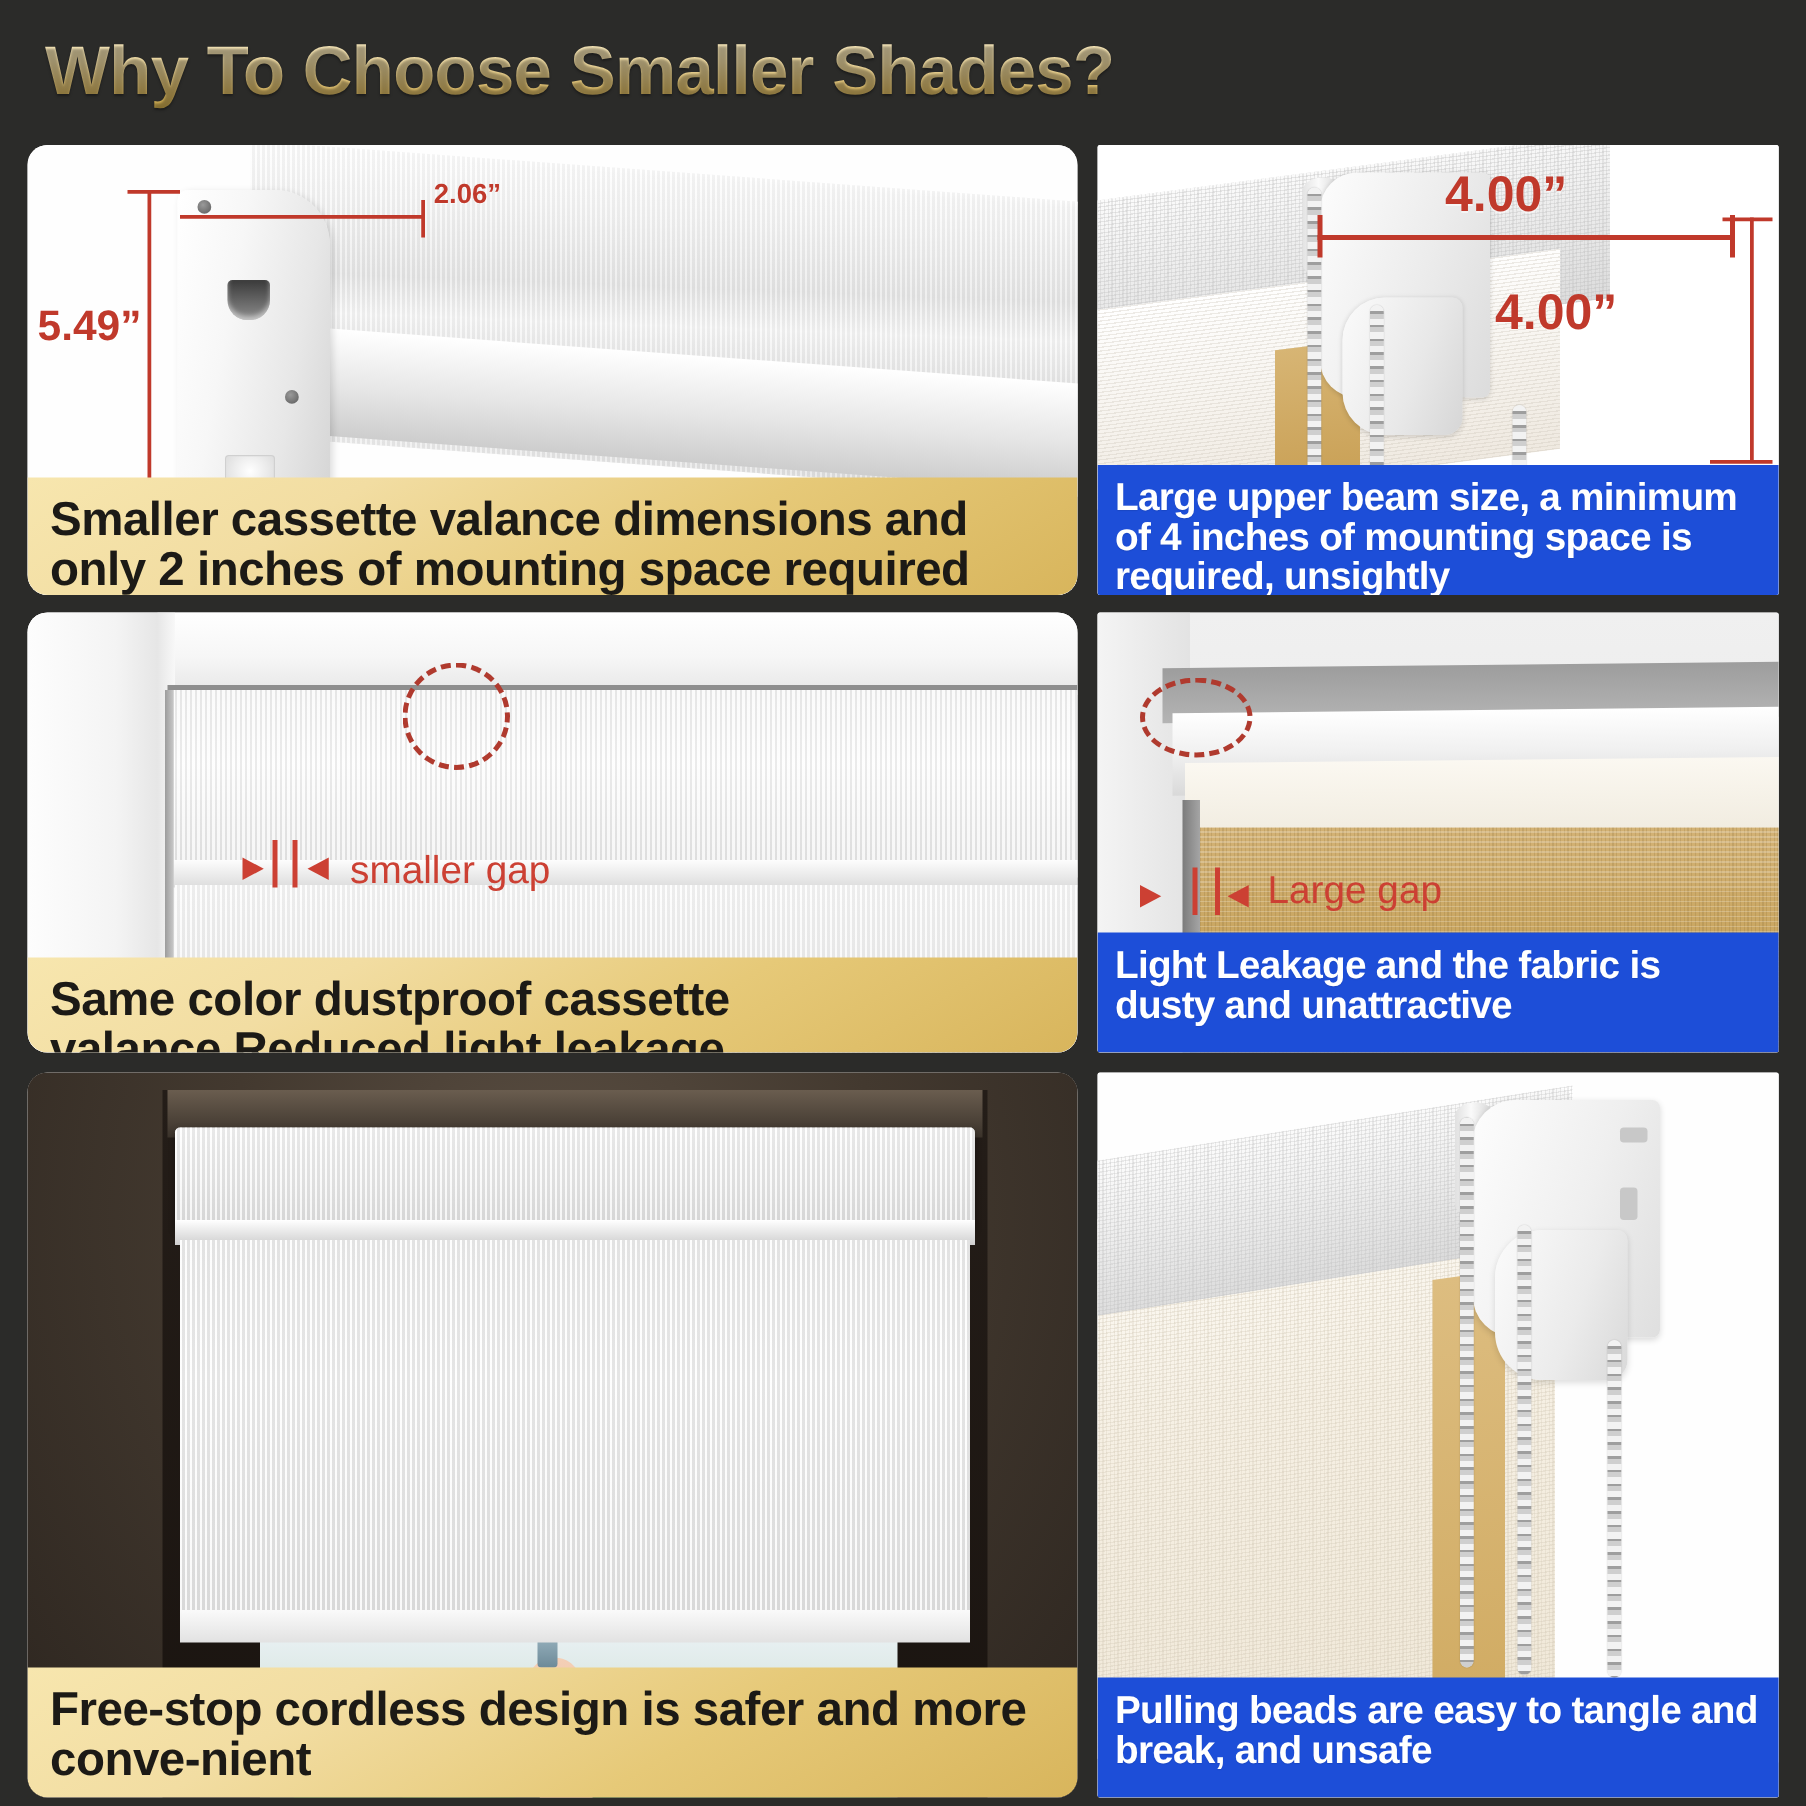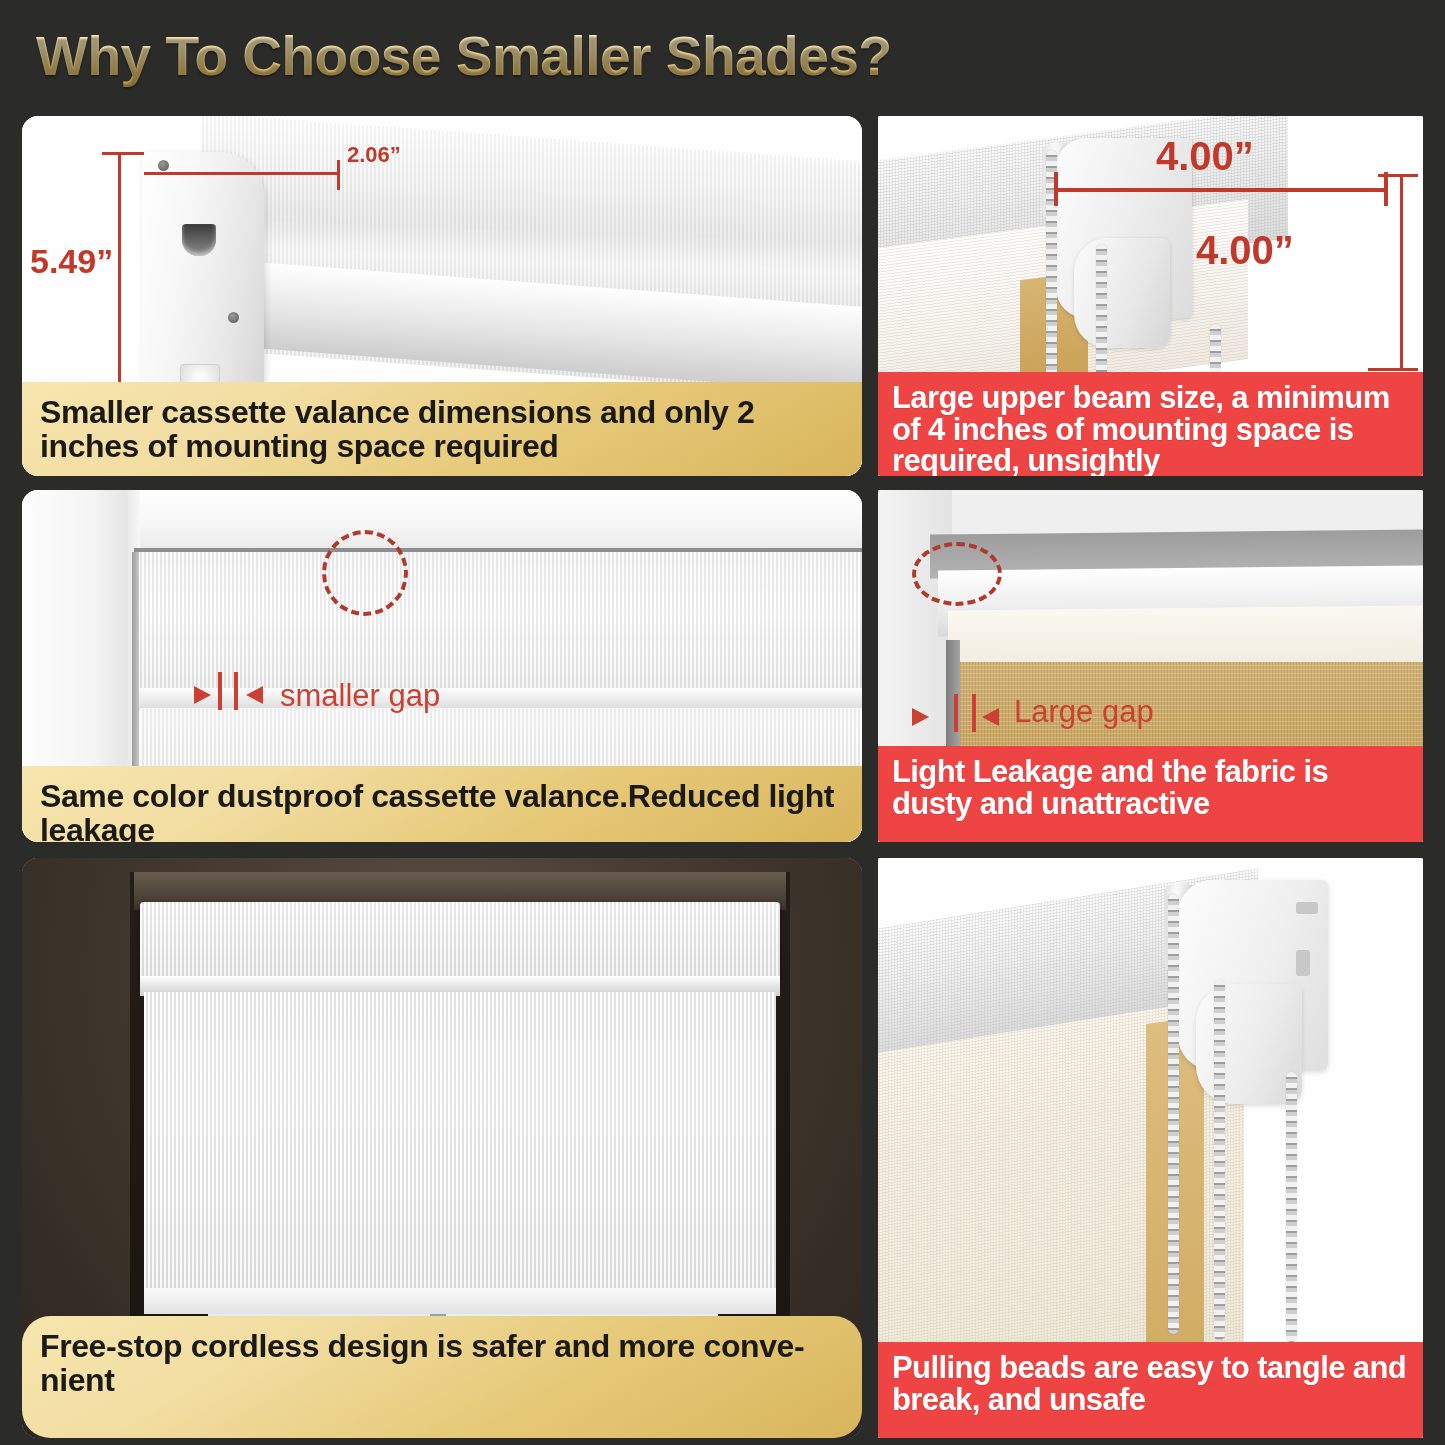--- a/index.html
+++ b/index.html
@@ -42,25 +42,25 @@
     position:absolute;left:0;right:0;bottom:0;
     box-sizing:border-box;
     display:flex;align-items:flex-start;
   }
   .cap-gold{
     background:linear-gradient(150deg,#f7e6ae 0%,#f2dda2 28%,#e6c978 62%,#d8b55c 100%);
     padding:14px 18px 10px 18px;
     border-radius:0 0 16px 16px;
   }
   .cap-gold .cap-txt{
-    color:#1c1a16;font-weight:bold;font-size:32px;line-height:1.06;
+    color:#1c1a16;font-weight:bold;font-size:38px;line-height:1.06;
     letter-spacing:-0.4px;
   }
   .cap-gray{
-    background:#ef4444;
+    background:#1d4ed8;
     padding:10px 14px 12px 14px;
   }
   .cap-gray .cap-txt{
     color:#ffffff;font-weight:bold;font-size:31px;line-height:1.02;
     letter-spacing:-0.6px;
     text-shadow:0 1px 1px rgba(0,0,0,0.10);
   }
 
   
   .dim{
@@ -381,21 +381,21 @@
       <div class="p5tree" style="left:300px;top:530px;width:90px;height:96px;"></div>
       <div class="p5tree" style="left:450px;top:486px;width:140px;height:150px;"></div>
       <div class="p5tree" style="left:570px;top:520px;width:120px;height:118px;"></div>
       <div class="p5hand"></div>
       <div class="p5handtab"></div>
       <div class="p5val"></div>
       <div class="p5valrail"></div>
       <div class="p5shade"></div>
       <div class="p5bottomrail"></div>
     </div>
-    <div class="cap cap-gold" style="height:122px;border-radius:28px;">
+    <div class="cap cap-gold" style="height:104px;">
       <div class="cap-txt">Free-stop cordless design is safer and more conve-nient</div>
     </div>
   </div>
 
   <div class="panel right" style="left:878px;top:746px;width:545px;height:580px;">
     <div class="photo">
       <div class="p6bg"></div>
       <div class="p6floor"></div>
       <div class="p6fab"></div>
       <div class="p6tan"></div>

